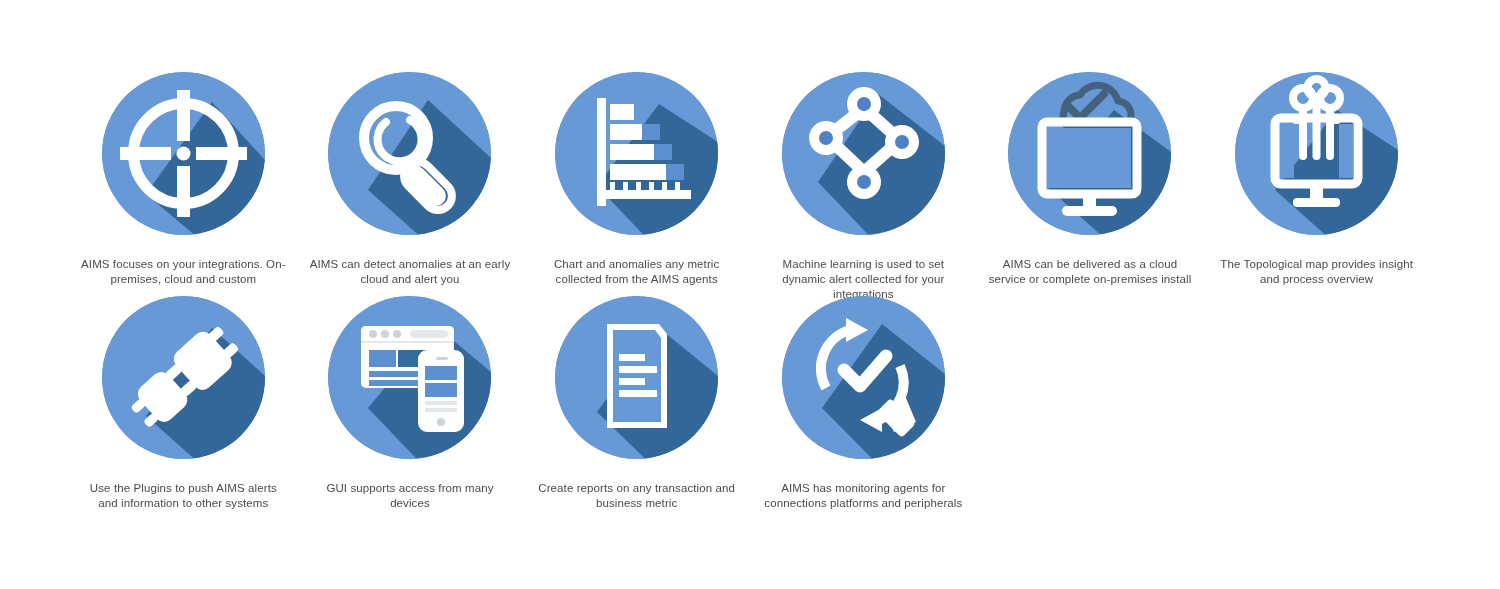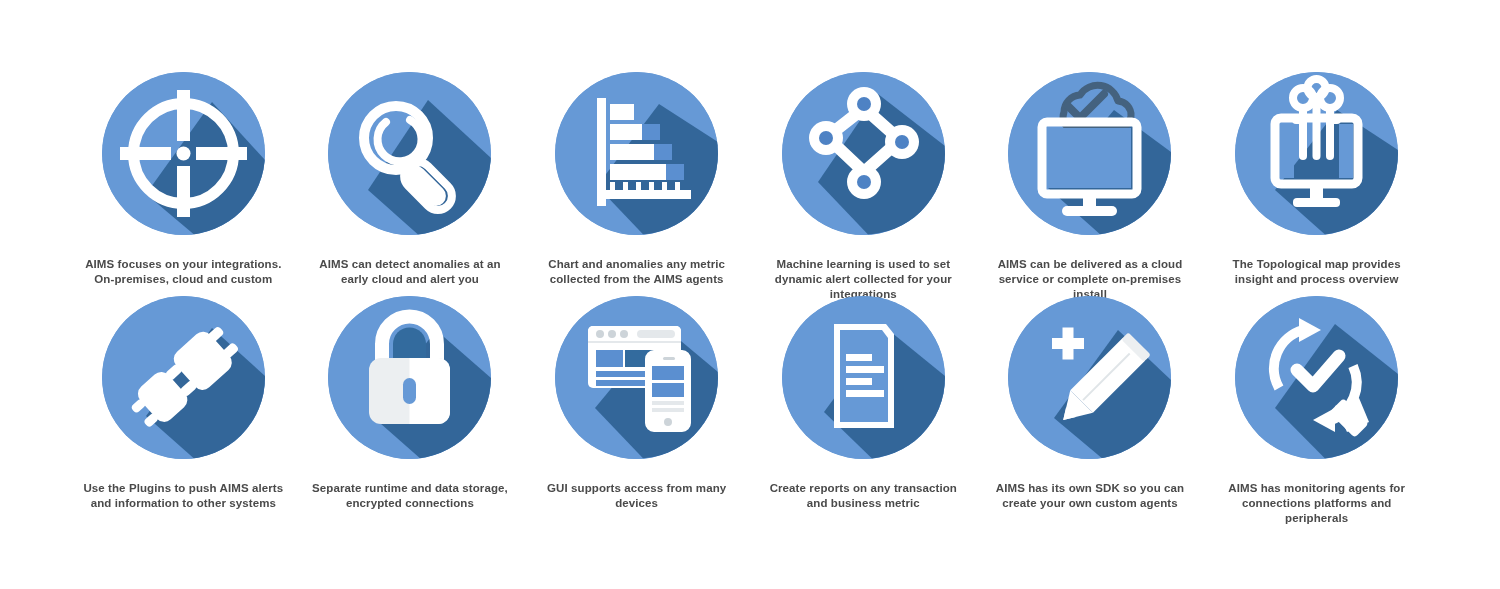--- a/index.html
+++ b/index.html
@@ -28,21 +28,20 @@
     top: 0;
     width: 1500px;
     height: 486px;
     display: grid;
     grid-template-columns: repeat(6, 1fr);
     grid-template-rows: 224px 255px;
     padding: 72px 70px 0 70px;
     box-sizing: border-box;
     column-gap: 0;
     row-gap: 0;
-    font-weight: bold;
   }
 
   .feature {
     display: flex;
     flex-direction: column;
     align-items: center;
     justify-content: flex-start;
   }
 
   .icon-disc {
@@ -219,34 +218,20 @@
             <rect x="70" y="88" width="16" height="10" rx="4" fill="#ffffff"></rect>
             <rect x="34" y="60" width="38" height="44" rx="10" fill="#ffffff"></rect>
             <rect x="22" y="68" width="14" height="9" rx="4" fill="#ffffff"></rect>
             <rect x="22" y="87" width="14" height="9" rx="4" fill="#ffffff"></rect>
           </g>
         </svg>
       </div>
       <div class="caption">Use the Plugins to push AIMS alerts and information to other systems</div>
     </div>
 
-    <div class="feature">
-      <div class="icon-disc">
-        <svg viewBox="0 0 163 163" xmlns="http://www.w3.org/2000/svg">
-          <path d="M81.5 0 A81.5 81.5 0 0 1 81.5 163 A81.5 81.5 0 0 1 81.5 0 Z" fill="#6699d6"></path>
-          <path d="M108 34 L163 82 L163 96 A81.5 81.5 0 0 1 92 162.3 L44 120 Z" fill="#336699"></path>
-          <path d="M54 66 L54 48 a27.5 27.5 0 0 1 55 0 L109 66" fill="none" stroke="#ffffff" stroke-width="14"></path>
-          <path d="M65 62 L65 48 a16.5 16.5 0 0 1 33 0 L98 62" fill="#336b9e"></path>
-          <rect x="41" y="62" width="81" height="66" rx="12" fill="#eceff1"></rect>
-          <path d="M81.5 62 L110 62 a12 12 0 0 1 12 12 L122 116 a12 12 0 0 1 -12 12 L81.5 128 Z" fill="#ffffff"></path>
-          <rect x="75" y="82" width="13" height="26" rx="6.5" fill="#6699d6"></rect>
-        </svg>
-      </div>
-      <div class="caption">Separate runtime and data storage, encrypted connections</div>
-    </div>
 
     <div class="feature">
       <div class="icon-disc">
         <svg viewBox="0 0 163 163" xmlns="http://www.w3.org/2000/svg">
           <path d="M81.5 0 A81.5 81.5 0 0 1 81.5 163 A81.5 81.5 0 0 1 81.5 0 Z" fill="#6699d6"></path>
           <path d="M108 30 L163 76 L163 98 A81.5 81.5 0 0 1 88 162.3 L40 112 Z" fill="#336699"></path>
           <rect x="33" y="30" width="93" height="62" rx="5" fill="#ffffff"></rect>
           <rect x="33" y="30" width="93" height="16" rx="5" fill="#ffffff"></rect>
           <line x1="33" y1="46" x2="126" y2="46" stroke="#e4e8eb" stroke-width="2"></line>
           <circle cx="45" cy="38" r="4" fill="#cdd4d9"></circle>
@@ -278,38 +263,20 @@
           <path d="M58 34 L100 34 L106 42 L106 126 L58 126 Z" fill="#6699d6"></path>
           <rect x="64" y="58" width="26" height="7" fill="#ffffff"></rect>
           <rect x="64" y="70" width="38" height="7" fill="#ffffff"></rect>
           <rect x="64" y="82" width="26" height="7" fill="#ffffff"></rect>
           <rect x="64" y="94" width="38" height="7" fill="#ffffff"></rect>
         </svg>
       </div>
       <div class="caption">Create reports on any transaction and business metric</div>
     </div>
 
-    <div class="feature">
-      <div class="icon-disc">
-        <svg viewBox="0 0 163 163" xmlns="http://www.w3.org/2000/svg">
-          <path d="M81.5 0 A81.5 81.5 0 0 1 81.5 163 A81.5 81.5 0 0 1 81.5 0 Z" fill="#6699d6"></path>
-          <path d="M110 34 L163 84 L163 96 A81.5 81.5 0 0 1 94 162.3 L46 122 Z" fill="#336699"></path>
-          <rect x="44" y="42" width="32" height="11" fill="#ffffff"></rect>
-          <rect x="54.5" y="31.5" width="11" height="32" fill="#ffffff"></rect>
-          <g transform="rotate(45 92 90)">
-            <rect x="74" y="40" width="32" height="74" fill="#ffffff"></rect>
-            <rect x="74" y="32" width="32" height="10" rx="3" fill="#eceff1"></rect>
-            <line x1="90" y1="46" x2="90" y2="112" stroke="#e0e5e8" stroke-width="2"></line>
-            <path d="M74 114 L106 114 L90 140 Z" fill="#ffffff"></path>
-            <path d="M83 129 L97 129 L90 140 Z" fill="#ffffff"></path>
-          </g>
-        </svg>
-      </div>
-      <div class="caption">AIMS has its own SDK so you can create your own custom agents</div>
-    </div>
 
     <div class="feature">
       <div class="icon-disc">
         <svg viewBox="0 0 163 163" xmlns="http://www.w3.org/2000/svg">
           <path d="M81.5 0 A81.5 81.5 0 0 1 81.5 163 A81.5 81.5 0 0 1 81.5 0 Z" fill="#6699d6"></path>
           <path d="M100 28 L163 78 L163 96 A81.5 81.5 0 0 1 90 162.4 L40 112 Z" fill="#336699"></path>
           <path d="M44 92 A40 40 0 0 1 68 34" fill="none" stroke="#ffffff" stroke-width="10" stroke-linecap="butt"></path>
           <path d="M118 70 A40 40 0 0 1 96 124" fill="none" stroke="#ffffff" stroke-width="10" stroke-linecap="butt"></path>
           <path d="M64 22 L86 34 L64 46 Z" fill="#ffffff"></path>
           <path d="M100 136 L78 124 L100 112 Z" fill="#ffffff"></path>

